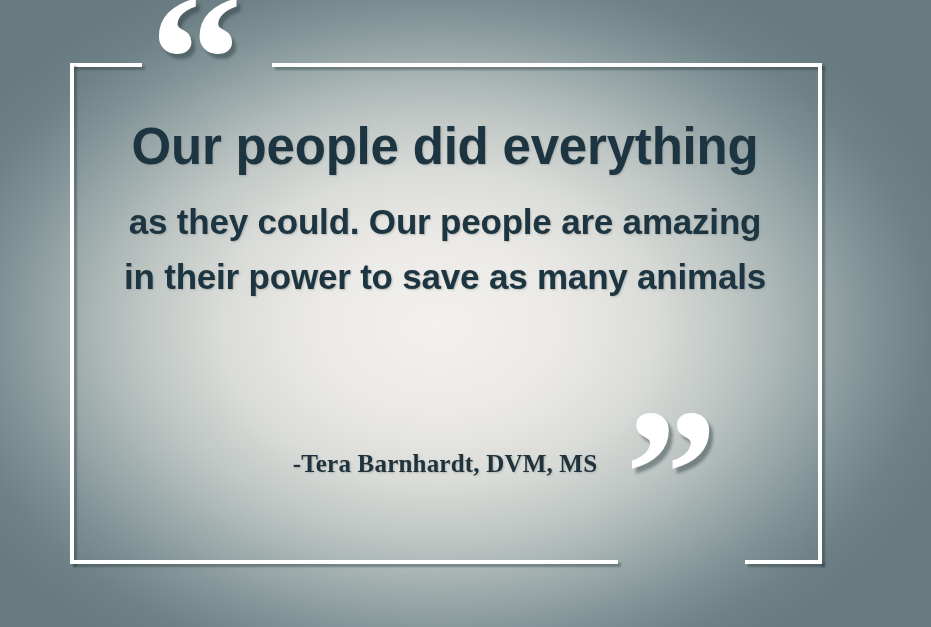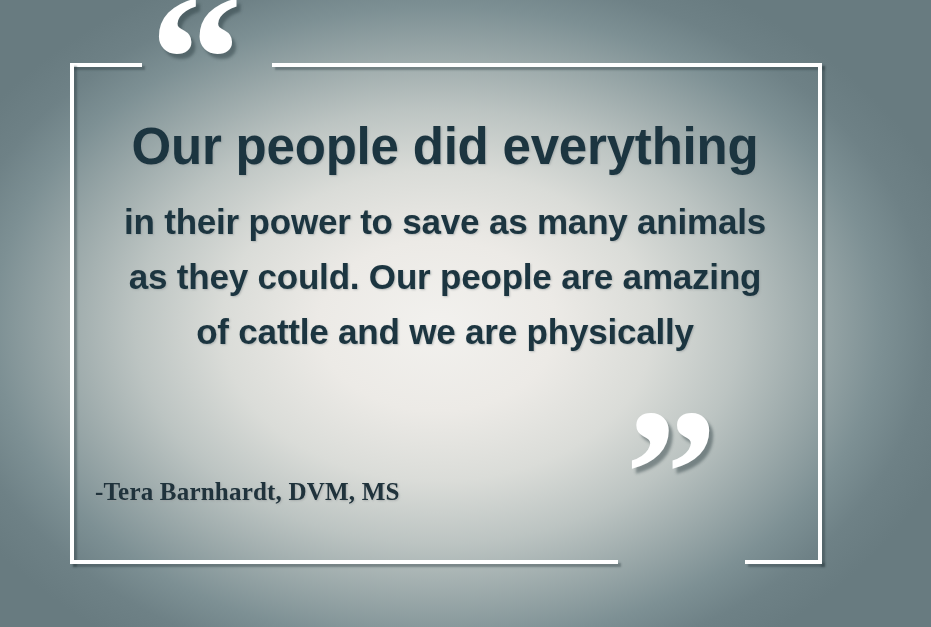--- a/index.html
+++ b/index.html
@@ -84,22 +84,23 @@
     margin-bottom: 18px;
   }
   .quote-line.rest {
     font-size: 35px;
     line-height: 55px;
   }
 
   .attribution {
     position: absolute;
     left: 95px;
-    top: 478px;
+    top: 450px;
     width: 700px;
+    text-align: center;
     font-family: "Liberation Serif", serif;
     font-weight: 700;
     font-size: 25px;
     letter-spacing: 0.2px;
     color: #20333c;
     text-shadow: 1px 1px 2px rgba(150,155,156,0.6);
   }
 </style>
 </head>
 <body>
@@ -112,20 +113,19 @@
   <div class="frame-line frame-right"></div>
   <div class="frame-line frame-bottom-left"></div>
   <div class="frame-line frame-bottom-right"></div>
 
   <div class="quote-mark quote-open">“</div>
 
   <div class="quote-mark quote-close">”</div>
 
   <div class="quote-body">
     <div class="quote-line lead">Our people did everything</div>
+    <div class="quote-line rest">as they could. Our people are amazing</div>
     <div class="quote-line rest">in their power to save as many animals</div>
-    <div class="quote-line rest">as they could. Our people are amazing</div>
-    <div class="quote-line rest">of cattle and we are physically</div>
   </div>
 
   <div class="attribution">-Tera Barnhardt, DVM, MS</div>
 
 </div>
 
 </body></html>

